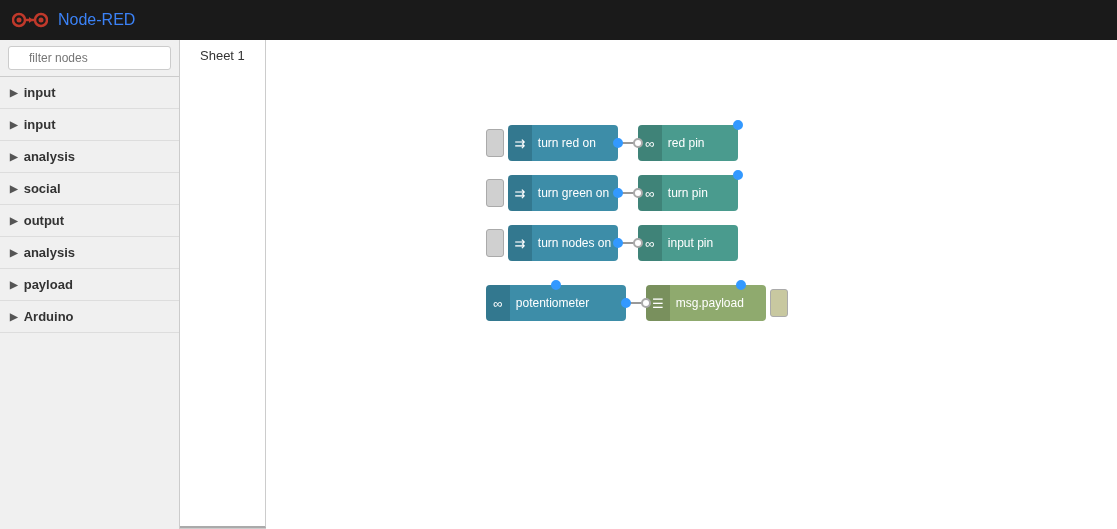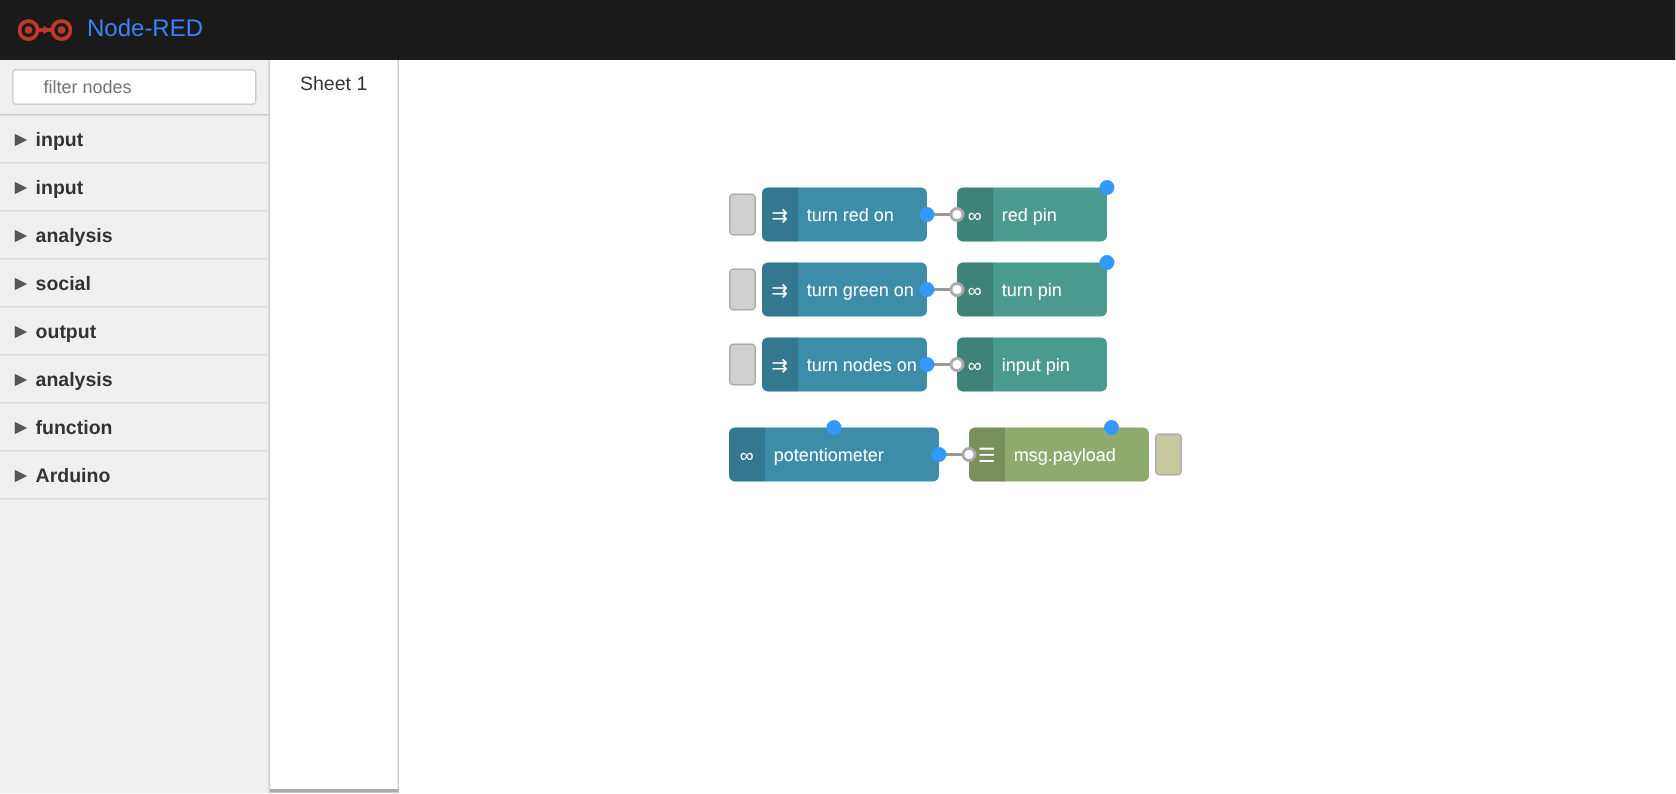--- a/index.html
+++ b/index.html
@@ -347,21 +347,21 @@
     </div>
     <div class="sidebar-category">
       <div class="sidebar-category-header">
         <span class="chevron-icon">▶</span>
         <span>analysis</span>
       </div>
     </div>
     <div class="sidebar-category">
       <div class="sidebar-category-header">
         <span class="chevron-icon">▶</span>
-        <span>function</span>
+        <span>payload</span>
       </div>
     </div>
     <div class="sidebar-category">
       <div class="sidebar-category-header">
         <span class="chevron-icon">▶</span>
         <span>Arduino</span>
       </div>
     </div>
   </div>
 

